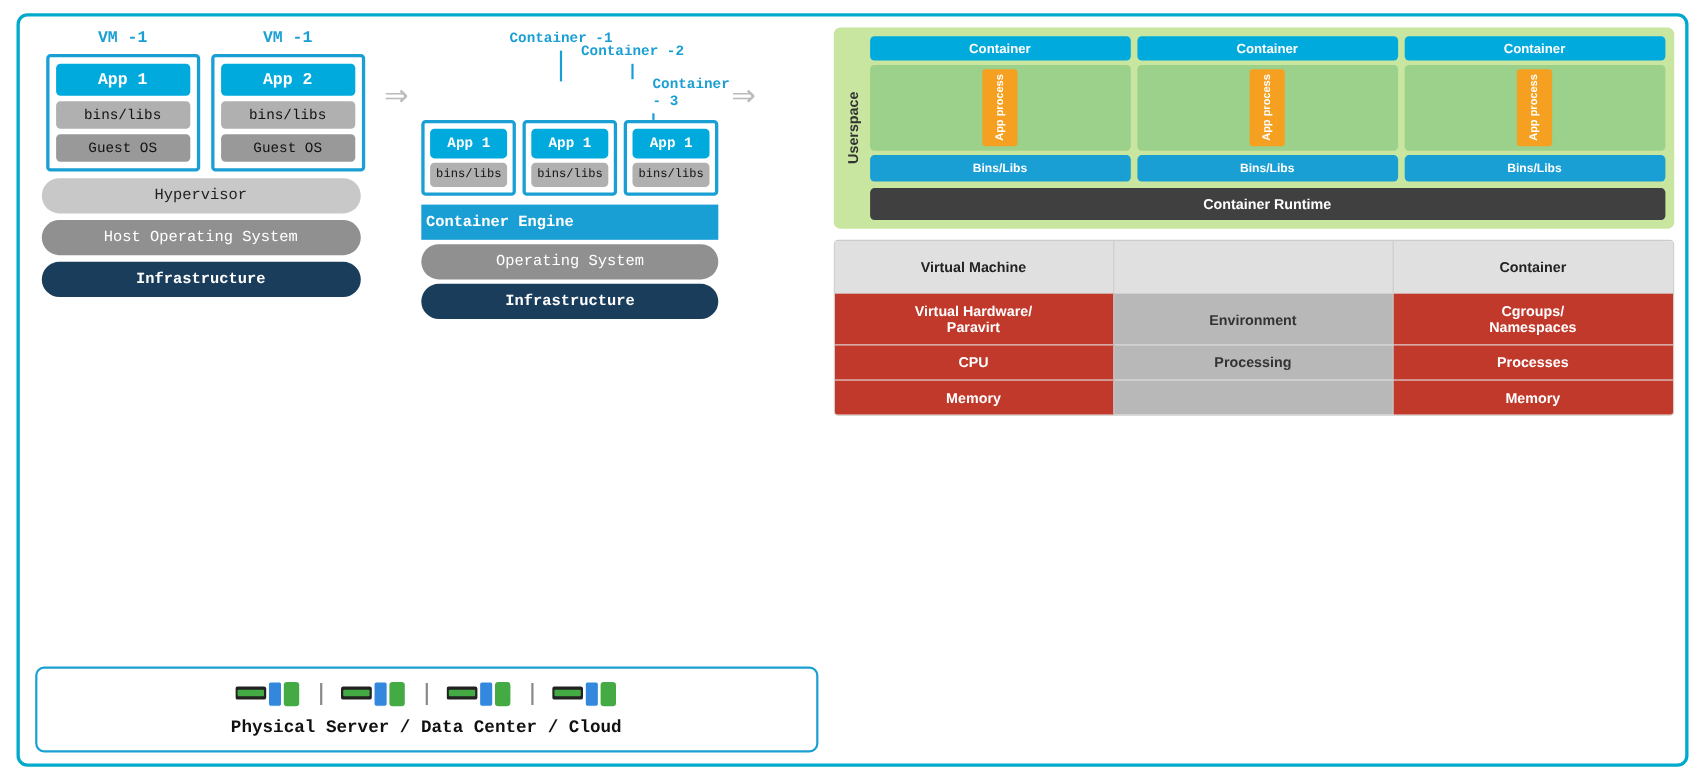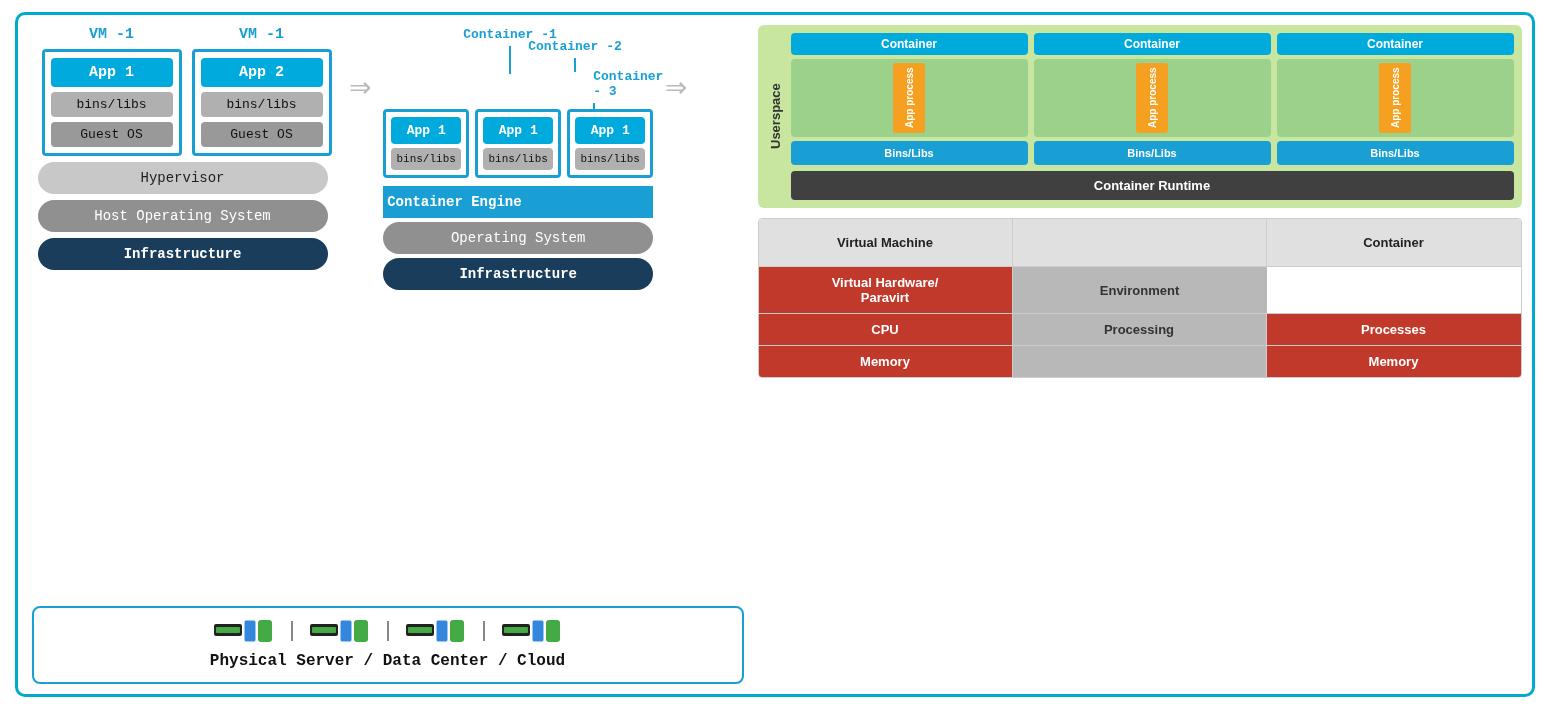--- a/index.html
+++ b/index.html
@@ -437,20 +437,24 @@
         <div class="comp-header-cell"></div>
         <div class="comp-header-cell">Container</div>
       </div>
 
       <div class="comp-row">
         <div class="comp-cell comp-cell-red">
           <span style="white-space:pre-line;">Virtual Hardware/
 Paravirt</span>
         </div>
         <div class="comp-cell comp-cell-gray">Environment</div>
+        <div class="comp-cell comp-cell-red">
+          <span style="white-space:pre-line;">Cgroups/
+Namespaces</span>
+        </div>
       </div>
 
       <div class="comp-row">
         <div class="comp-cell comp-cell-red">CPU</div>
         <div class="comp-cell comp-cell-gray">Processing</div>
         <div class="comp-cell comp-cell-red">Processes</div>
       </div>
 
       <div class="comp-row">
         <div class="comp-cell comp-cell-red">Memory</div>

